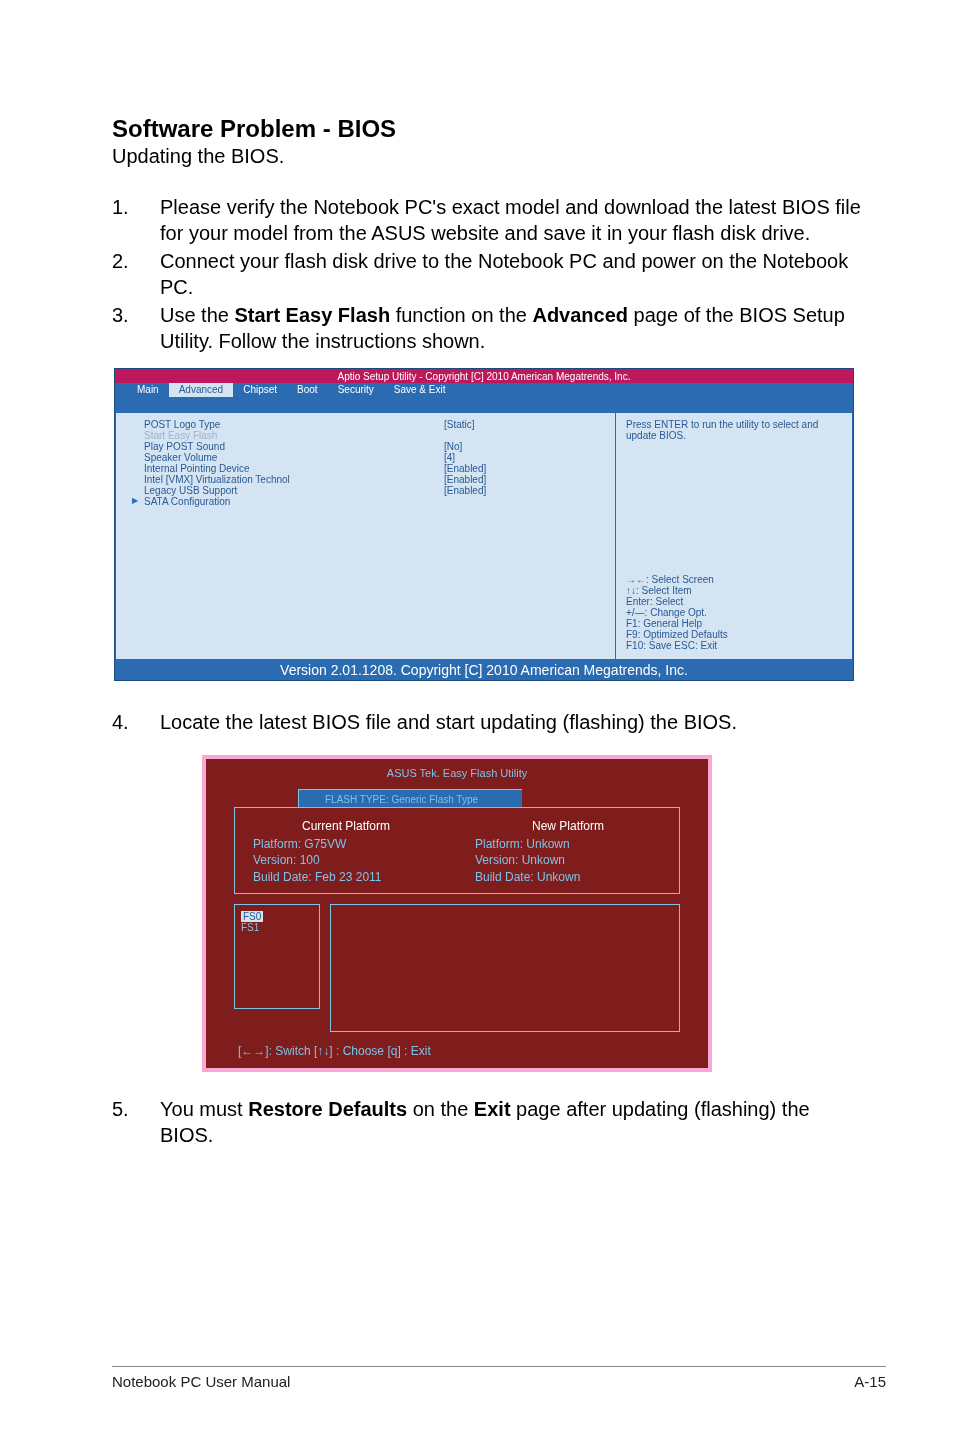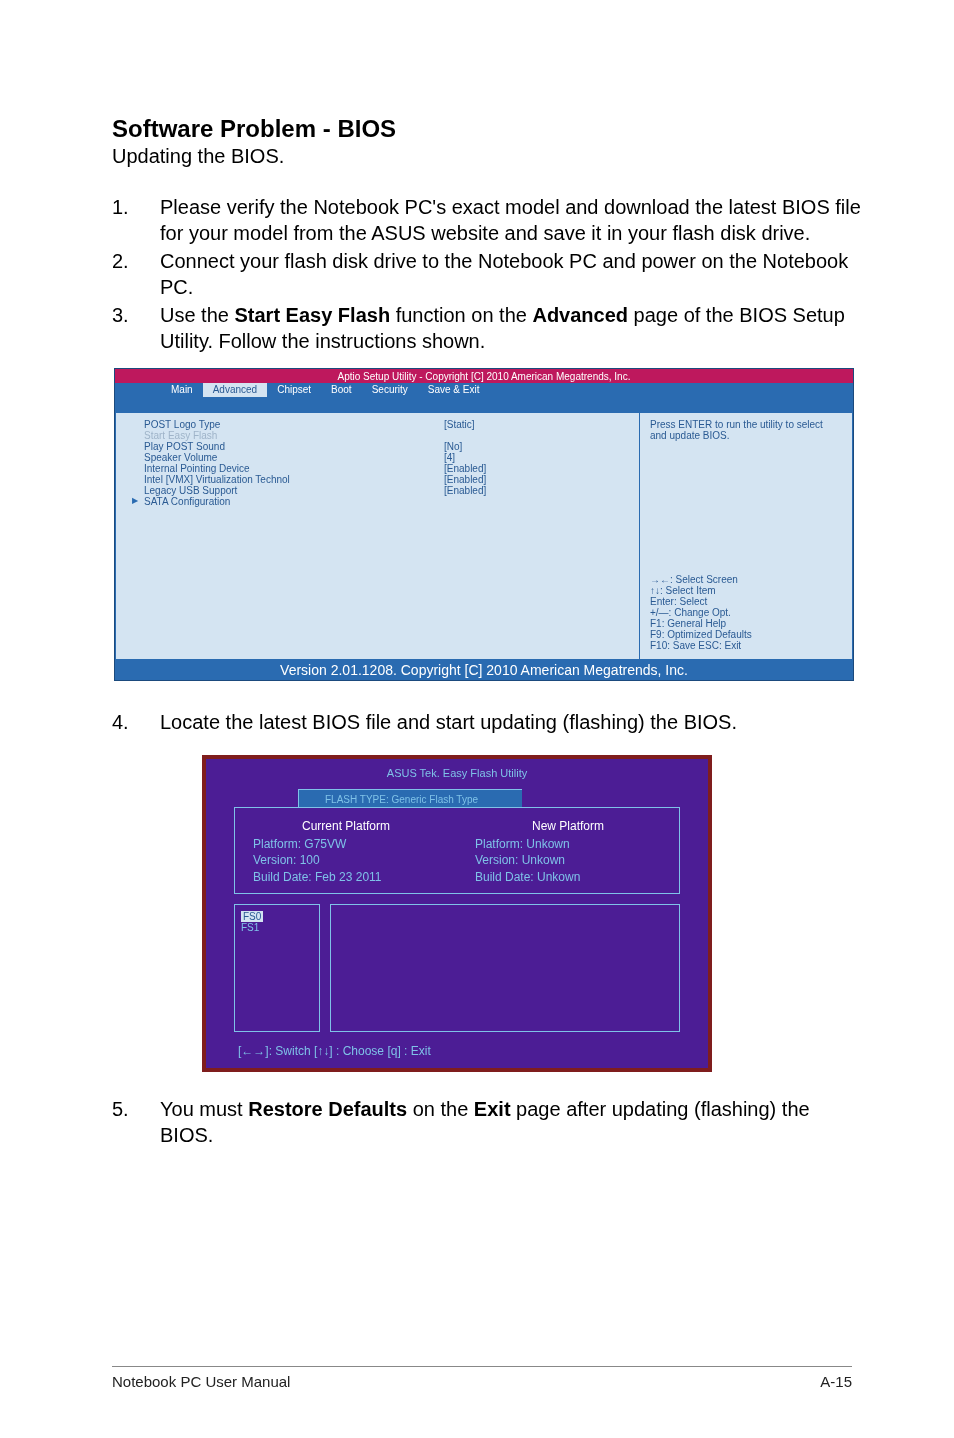--- a/index.html
+++ b/index.html
@@ -52,21 +52,21 @@
     border: 1px solid #1b4a7d;
   }
   .bios1 .titlebar {
     background: #be185d;
     text-align: center;
     padding: 2px 0 1px;
     font-size: 10px;
   }
   .bios1 .tabs {
     display: flex;
-    padding: 0 0 0 46px;
+    padding: 0 0 0 12px;
     font-size: 10px;
   }
   .bios1 .tabs .tab {
     padding: 1px 10px 2px;
     color: #fff;
   }
   .bios1 .tabs .tab.active {
     background: #d4e4f2;
     color: #2a5a93;
   }
@@ -90,21 +90,21 @@
     background: #d4e4f2;
     color: #a9b7c6;
   }
   .bios1 .left .arrow {
     color: #2a6bb1;
     margin-left: -12px;
     width: 12px;
     display: inline-block;
   }
   .bios1 .right {
-    width: 214px;
+    width: 238px;
     border: 1px solid #2a6bb1;
     padding: 6px 10px 8px;
     color: #2a5a93;
     font-size: 10px;
     display: flex;
     flex-direction: column;
     justify-content: space-between;
     min-height: 248px;
   }
   .bios1 .footer {
@@ -113,22 +113,22 @@
     padding: 2px 0;
     font-size: 14px;
   }
 
   .step4 { margin-top: 28px; }
 
   
   .bios2 {
     margin: 20px 0 0 90px;
     width: 510px;
-    border: 4px solid #7f1d1d;
-    background: #4c1d95;
+    border: 4px solid #f9a8d4;
+    background: #7f1d1d;
     font-family: Verdana, Geneva, sans-serif;
     font-size: 10px;
     color: #fff;
   }
   .bios2 .title2 {
     text-align: center;
     color: #7fc2e8;
     padding: 8px 0 4px;
     font-size: 11px;
   }
@@ -165,21 +165,21 @@
     text-align: center;
     margin-bottom: 2px;
   }
   .bios2 .filearea {
     display: flex;
     margin: 10px 28px 0;
     gap: 10px;
   }
   .bios2 .flist {
     width: 86px;
-    height: 128px;
+    height: 105px;
     border: 1px solid #7fc2e8;
     padding: 6px;
     color: #7fc2e8;
   }
   .bios2 .flist .selitem {
     background: #d4e4f2;
     color: #2a5a93;
     padding: 0 2px;
     display: inline-block;
   }
@@ -193,21 +193,21 @@
     color: #7fc2e8;
     font-size: 12px;
   }
 
   .step5 { margin-top: 24px; }
 
   .pagefoot {
     position: absolute;
     bottom: 48px;
     left: 112px;
-    right: 102px;
+    right: 68px;
     border-top: 1px solid #888;
     padding-top: 6px;
     display: flex;
     justify-content: space-between;
     font-size: 15px;
     color: #222;
   }
 </style>
 </head>
 <body>

